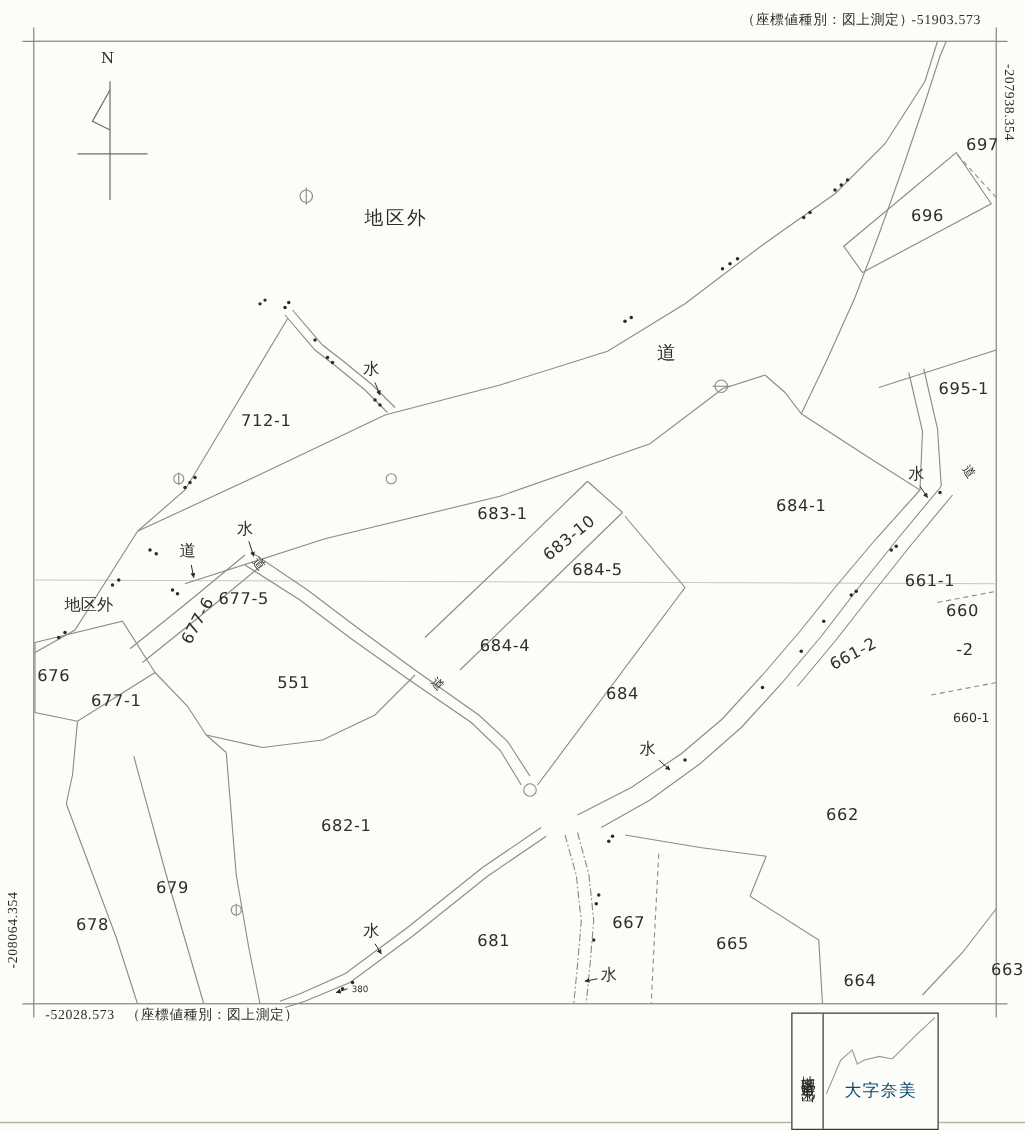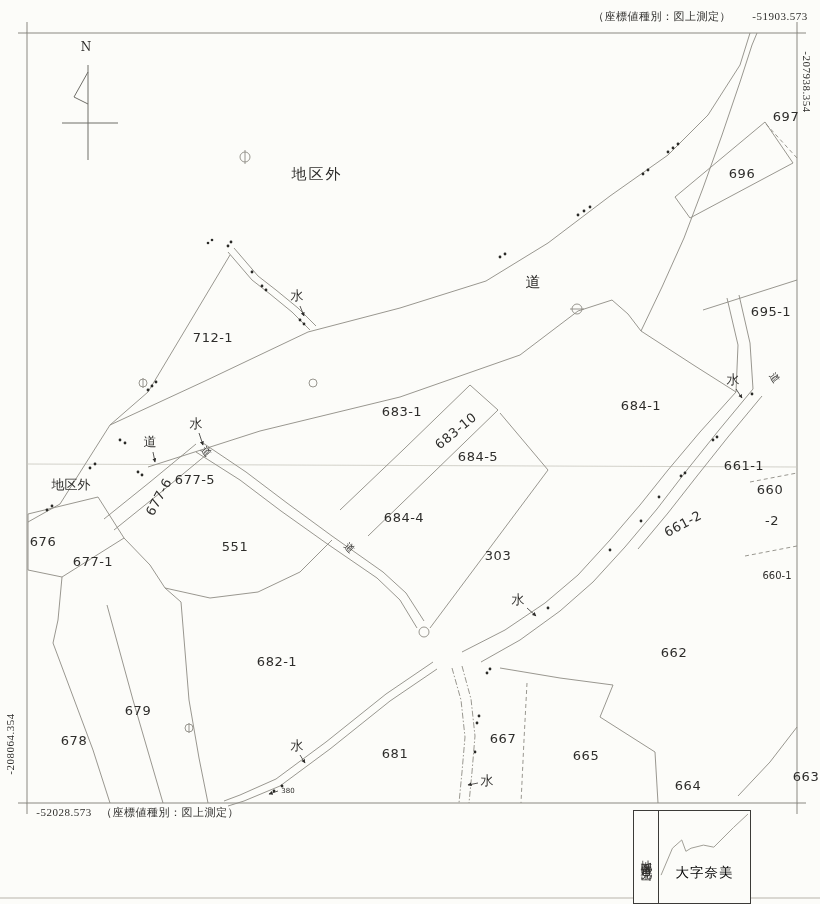--- a/index.html
+++ b/index.html
@@ -18,21 +18,21 @@
   .lb-tiny{font-size:7px;}
   .lb-coord{font-size:11px;font-family:"Liberation Serif","DejaVu Serif",serif;letter-spacing:0.5px;}
   .lb-compass{font-size:12px;font-family:"DejaVu Serif",serif;}
   
   #legend{position:absolute;left:633px;top:810px;width:116px;height:92px;
           border:1.5px solid #3c3b38;background:#fcfcf9;display:flex;}
   #legend-side{width:24px;border-right:1.2px solid #3c3b38;display:flex;align-items:center;justify-content:center;}
   #legend-side span{writing-mode:vertical-rl;text-orientation:upright;font-size:11.5px;letter-spacing:2px;color:#2e2d2b;}
   #legend-main{position:relative;flex:1;}
   #legend-main .area-name{position:absolute;left:50%;top:62px;transform:translate(-50%,-50%);
-          font-size:13.5px;letter-spacing:1px;color:#000000;white-space:nowrap;}
+          font-size:13.5px;letter-spacing:1px;color:#0c4a6e;white-space:nowrap;}
   #legend-sketch{position:absolute;left:0;top:0;width:100%;height:100%;}
 </style>
 </head>
 <body>
 
 <div id="page">
 
   <svg id="line-layer" viewBox="0 0 820 904" xmlns="http://www.w3.org/2000/svg">
     <defs>
       <marker id="ah" markerWidth="6" markerHeight="6" refX="4.5" refY="2.5" orient="auto">
@@ -190,21 +190,21 @@
       <path d="M736,389 L742,398" marker-end="url(#ah)"></path>
       <path d="M527,608 L536,616" marker-end="url(#ah)"></path>
       <path d="M300,755 L305,763" marker-end="url(#ah)"></path>
       <path d="M478,783 L468,785" marker-end="url(#ah)"></path>
       <path d="M278,791 L269,794" marker-end="url(#ah)"></path>
     </g>
   </svg>
 
   <div id="label-layer">
       <span class="map-label lb-coord" style="left: 662px; top: 17px;">（座標値種別：図上測定）</span>
-      <span class="map-label lb-coord" style="left: 780px; top: 17px;">-51903.573</span>
+      <span class="map-label lb-coord" style="left: 757px; top: 17px;">-51903.573</span>
       <span class="map-label lb-coord" style="left: 806px; top: 82px; transform: translate(-50%, -50%) rotate(90deg);">-207938.354</span>
       <span class="map-label lb-coord" style="left: 64px; top: 813px;">-52028.573</span>
       <span class="map-label lb-coord" style="left: 170px; top: 813px;">（座標値種別：図上測定）</span>
       <span class="map-label lb-coord" style="left: 11px; top: 744px; transform: translate(-50%, -50%) rotate(-90deg);">-208064.354</span>
       <span class="map-label lb-compass" style="left: 86px; top: 47px;">N</span>
       <span class="map-label lb-area" style="left: 317px; top: 175px;">地区外</span>
       <span class="map-label lb-feat" style="left: 71px; top: 485px;">地区外</span>
       <span class="map-label lb-road-lg" style="left: 533px; top: 283px;">道</span>
       <span class="map-label lb-feat" style="left: 150px; top: 442px;">道</span>
       <span class="map-label lb-feat-sm" style="left: 206px; top: 452px; transform: translate(-50%, -50%) rotate(48deg);">道</span>
@@ -214,21 +214,21 @@
       <span class="map-label lb-feat" style="left: 196px; top: 424px;">水</span>
       <span class="map-label lb-feat" style="left: 733px; top: 380px;">水</span>
       <span class="map-label lb-feat" style="left: 518px; top: 600px;">水</span>
       <span class="map-label lb-feat" style="left: 297px; top: 746px;">水</span>
       <span class="map-label lb-feat" style="left: 487px; top: 781px;">水</span>
       <span class="map-label lb-parcel" style="left: 213px; top: 338px;">712-1</span>
       <span class="map-label lb-parcel" style="left: 402px; top: 412px;">683-1</span>
       <span class="map-label lb-parcel" style="left: 456px; top: 431px; transform: translate(-50%, -50%) rotate(-39deg);">683-10</span>
       <span class="map-label lb-parcel" style="left: 478px; top: 457px;">684-5</span>
       <span class="map-label lb-parcel" style="left: 404px; top: 518px; text-align: center;">684-4</span>
-      <span class="map-label lb-parcel" style="left: 498px; top: 556px;">303</span>
+      <span class="map-label lb-parcel" style="left: 498px; top: 556px;">684</span>
       <span class="map-label lb-parcel" style="left: 641px; top: 406px;">684-1</span>
       <span class="map-label lb-parcel" style="left: 786px; top: 117px;">697</span>
       <span class="map-label lb-parcel" style="left: 742px; top: 174px;">696</span>
       <span class="map-label lb-parcel" style="left: 771px; top: 312px;">695-1</span>
       <span class="map-label lb-parcel" style="left: 744px; top: 466px;">661-1</span>
       <span class="map-label lb-parcel" style="left: 770px; top: 490px;">660</span>
       <span class="map-label lb-parcel" style="left: 772px; top: 521px;">-2</span>
       <span class="map-label lb-parcel" style="left: 683px; top: 524px; transform: translate(-50%, -50%) rotate(-28deg);">661-2</span>
       <span class="map-label lb-parcel-sm" style="left: 777px; top: 576px;">660-1</span>
       <span class="map-label lb-parcel" style="left: 674px; top: 653px;">662</span>

